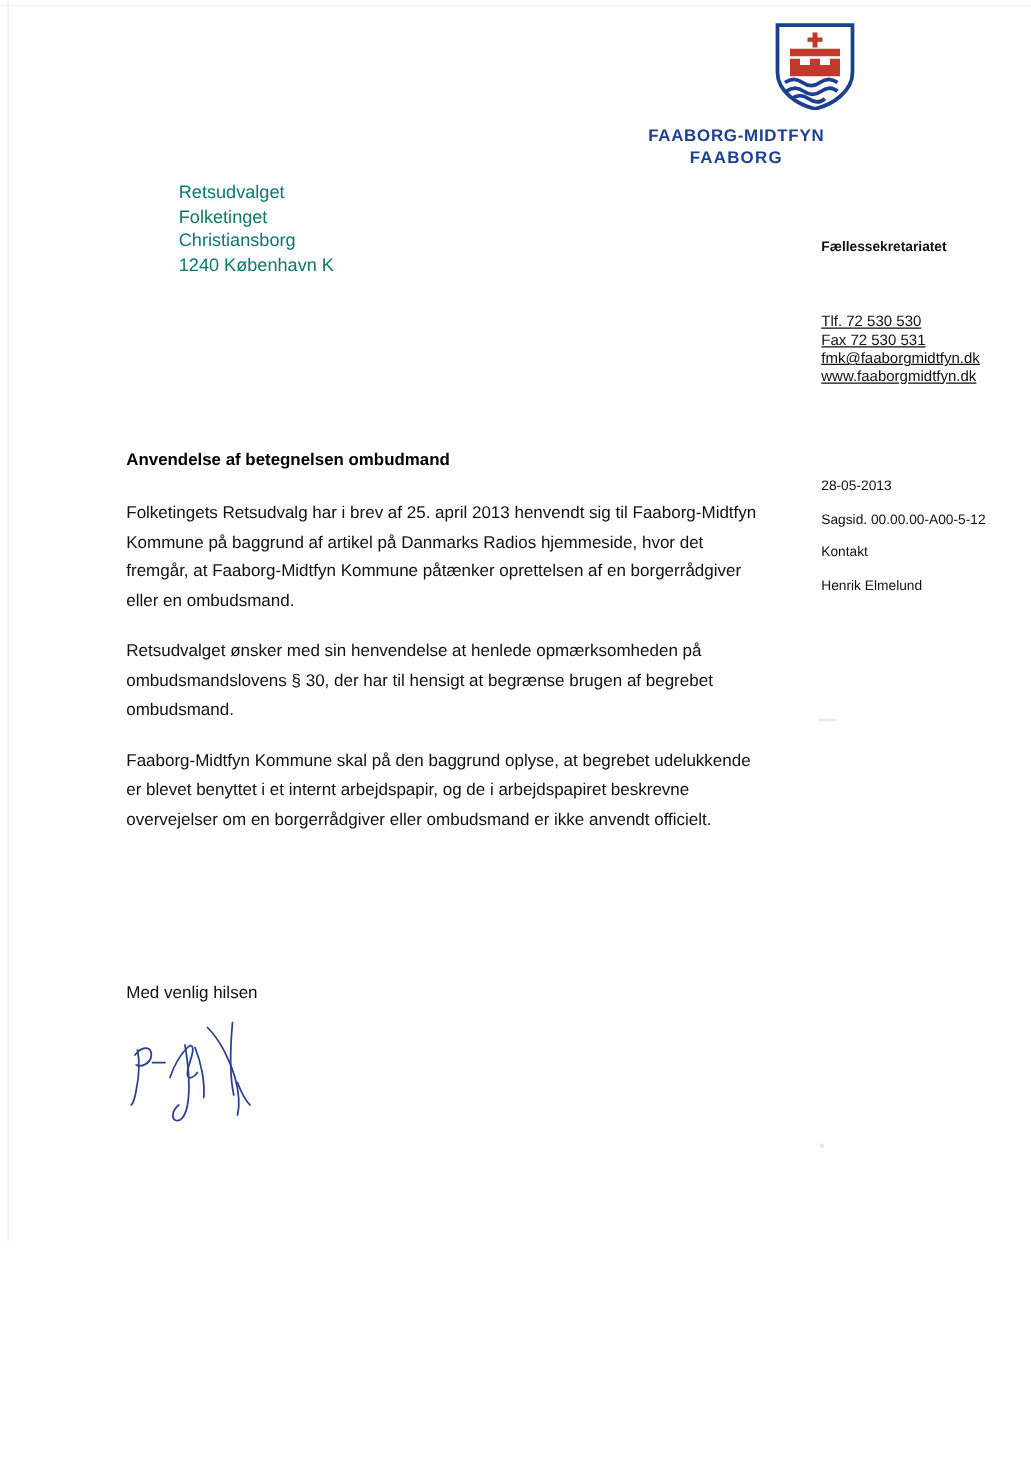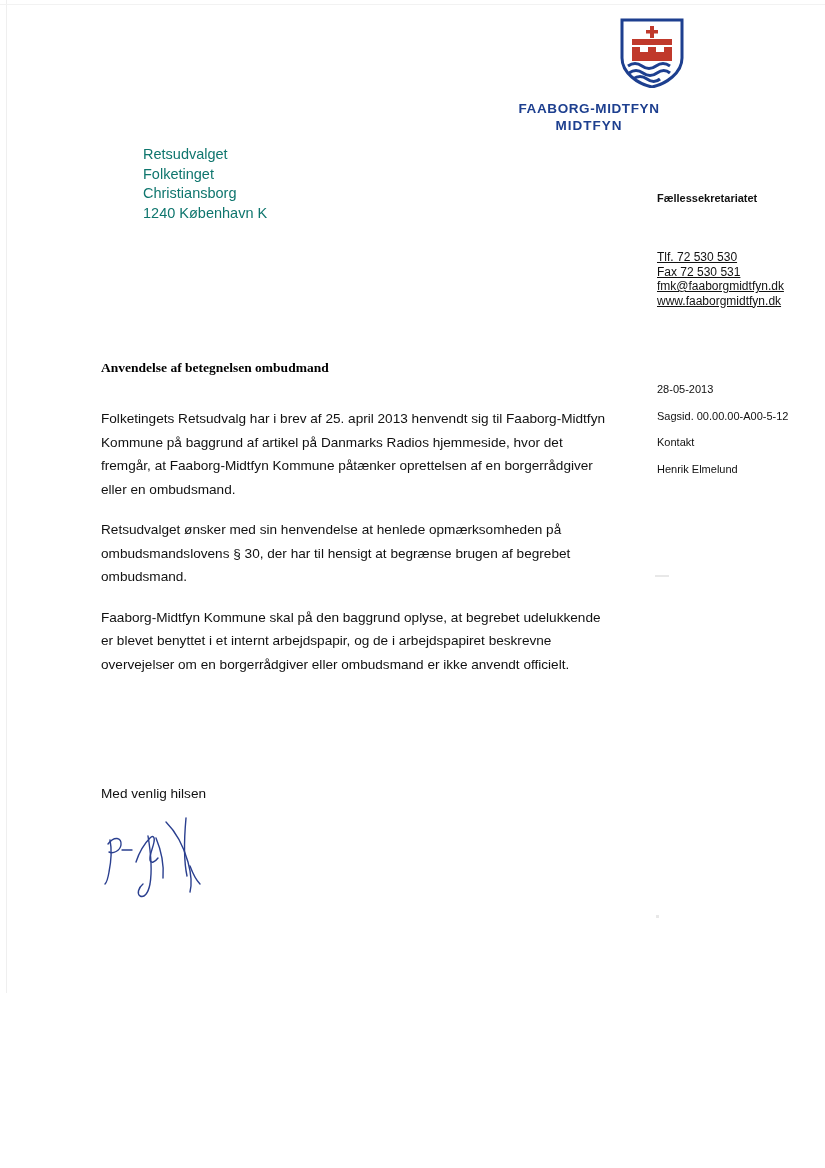--- a/index.html
+++ b/index.html
@@ -105,26 +105,25 @@
   .meta .spaced { display: block; margin-top: 12px; }
 
   
   .subject {
     position: absolute;
     left: 101px;
     top: 360px;
     font-size: 13.5px;
     font-weight: bold;
     color: #000;
-    font-family: Liberation Serif, serif;
   }
   .body-text {
     position: absolute;
     left: 101px;
-    top: 407px;
+    top: 398px;
     width: 512px;
     font-size: 13.6px;
     line-height: 23.5px;
     color: #111;
   }
   .body-text p {
     margin: 0 0 17px 0;
   }
 
   
@@ -186,21 +185,21 @@
       <rect x="36" y="34" width="8" height="9" fill="#c0392b"></rect>
 
       <path d="M8 48 q7 -5 14 0 t14 0 t14 0" stroke="#1d3f8f" stroke-width="3" fill="none"></path>
       <path d="M9 55 q7 -5 14 0 t14 0 t13 0" stroke="#1d3f8f" stroke-width="3" fill="none"></path>
       <path d="M13 61 q7 -5 14 0 t13 0" stroke="#1d3f8f" stroke-width="3" fill="none"></path>
     </svg>
   </div>
 
   <div class="brand">
     <span>FAABORG-MIDTFYN</span>
-    <span class="line2">MIDTFYN</span>
+    <span class="line2">FAABORG</span>
   </div>
 
   <div class="address">
     <div>Retsudvalget</div>
     <div>Folketinget</div>
     <div>Christiansborg</div>
     <div>1240 København K</div>
   </div>
 
   <div class="dept">Fællessekretariatet</div>

